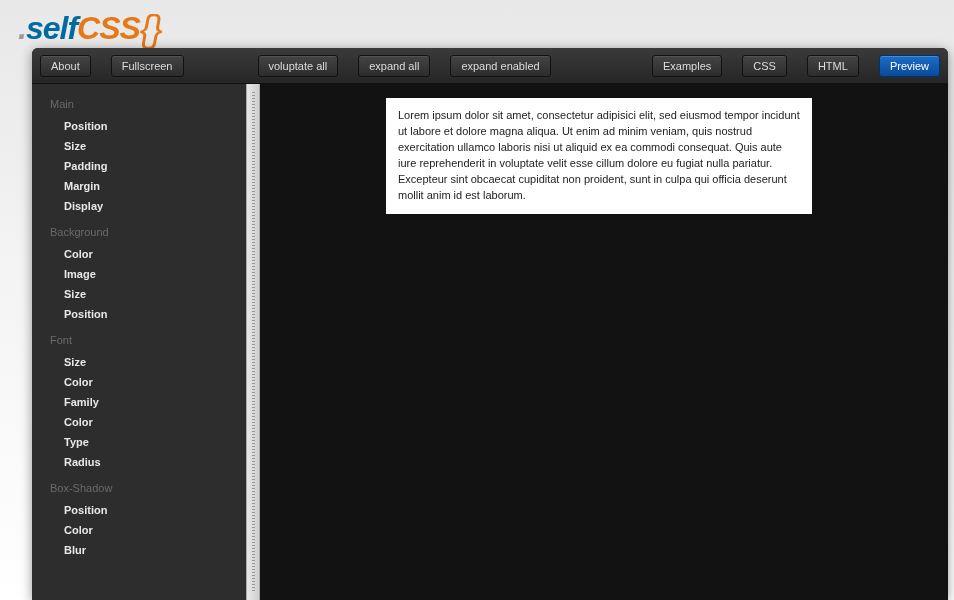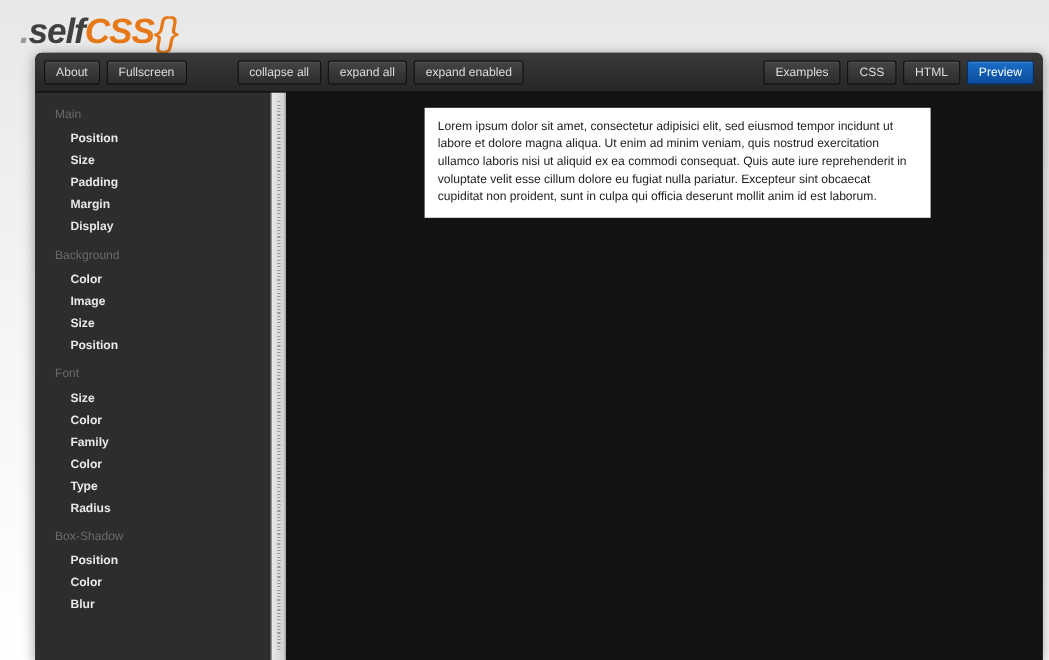--- a/index.html
+++ b/index.html
@@ -13,21 +13,21 @@
 .logo {
   position: absolute;
   top: 8px;
   left: 18px;
   font-size: 32px;
   font-weight: bold;
   font-style: italic;
   letter-spacing: -1px;
 }
 .logo .dot { color: #999; }
-.logo .self { color: #404040; }
+.logo .self { color: #0369a1; }
 .logo .css { color: #e67817; font-weight: 900; }
 .logo .braces { color: #e67817; font-weight: normal; font-size: 36px; vertical-align: -2px; }
 .app-frame {
   position: absolute;
   top: 48px;
   left: 32px;
   right: 6px;
   bottom: 0;
   background: #1a1a1a;
   border-radius: 6px 6px 0 0;
@@ -35,21 +35,21 @@
   display: flex;
   flex-direction: column;
   overflow: hidden;
 }
 .toolbar {
   height: 36px;
   background: linear-gradient(to bottom, #3a3a3a, #262626);
   display: flex;
   align-items: center;
   padding: 0 8px;
-  gap: 6px;
+  gap: 20px;
   border-bottom: 1px solid #111;
 }
 .toolbar .spacer-sm { width: 34px; }
 .toolbar .spacer { flex: 1; }
 .btn {
   background: linear-gradient(to bottom, #444, #2c2c2c);
   border: 1px solid #111;
   color: #ddd;
   font-size: 11px;
   padding: 4px 10px;
@@ -109,41 +109,41 @@
 .preview-area {
   flex: 1;
   background: #121212;
   position: relative;
   overflow: auto;
 }
 .preview-box {
   position: absolute;
   top: 14px;
   left: 126px;
-  width: 460px;
+  width: 426px;
   background: #fff;
   color: #222;
   font-size: 11px;
   line-height: 1.45;
   padding: 10px 12px;
 }
 </style>
 </head>
 <body>
 
 <div class="logo">
   <span class="dot">.</span><span class="self">self</span><span class="css">CSS</span><span class="braces">{}</span>
 </div>
 
 <div class="app-frame">
   <div class="toolbar">
     <button class="btn">About</button>
     <button class="btn">Fullscreen</button>
     <div class="spacer-sm"></div>
-    <button class="btn">collapse all</button>
+    <button class="btn">voluptate all</button>
     <button class="btn">expand all</button>
     <button class="btn">expand enabled</button>
     <div class="spacer"></div>
     <button class="btn">Examples</button>
     <button class="btn">CSS</button>
     <button class="btn">HTML</button>
     <button class="btn btn-active">Preview</button>
   </div>
   <div class="app-body">
     <div class="sidebar" id="sidebar">

